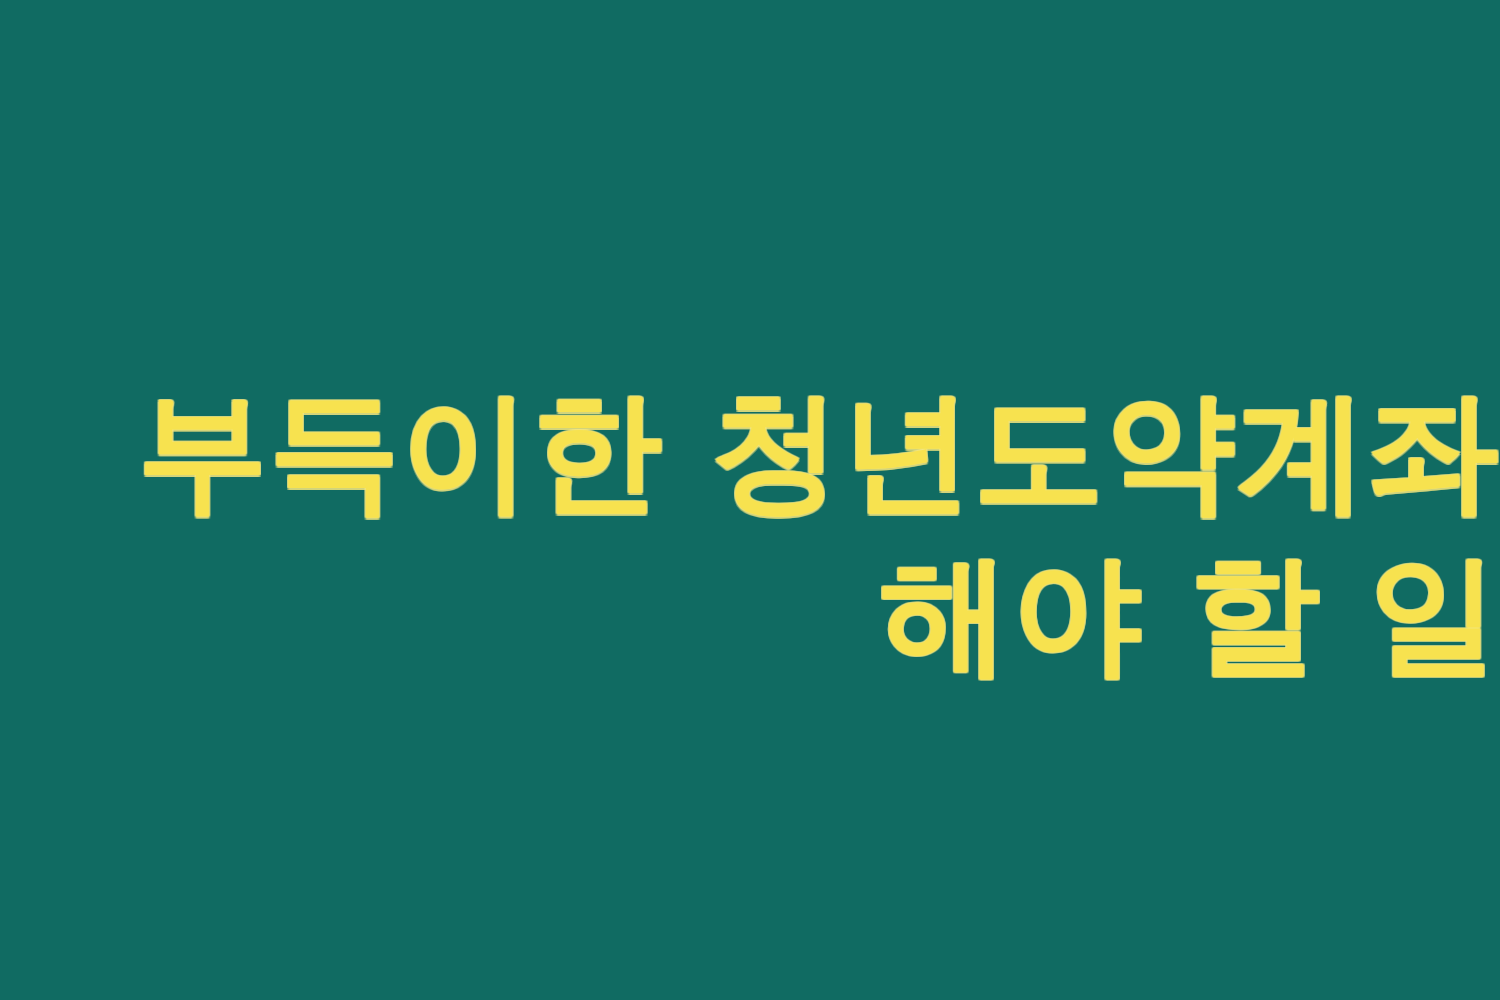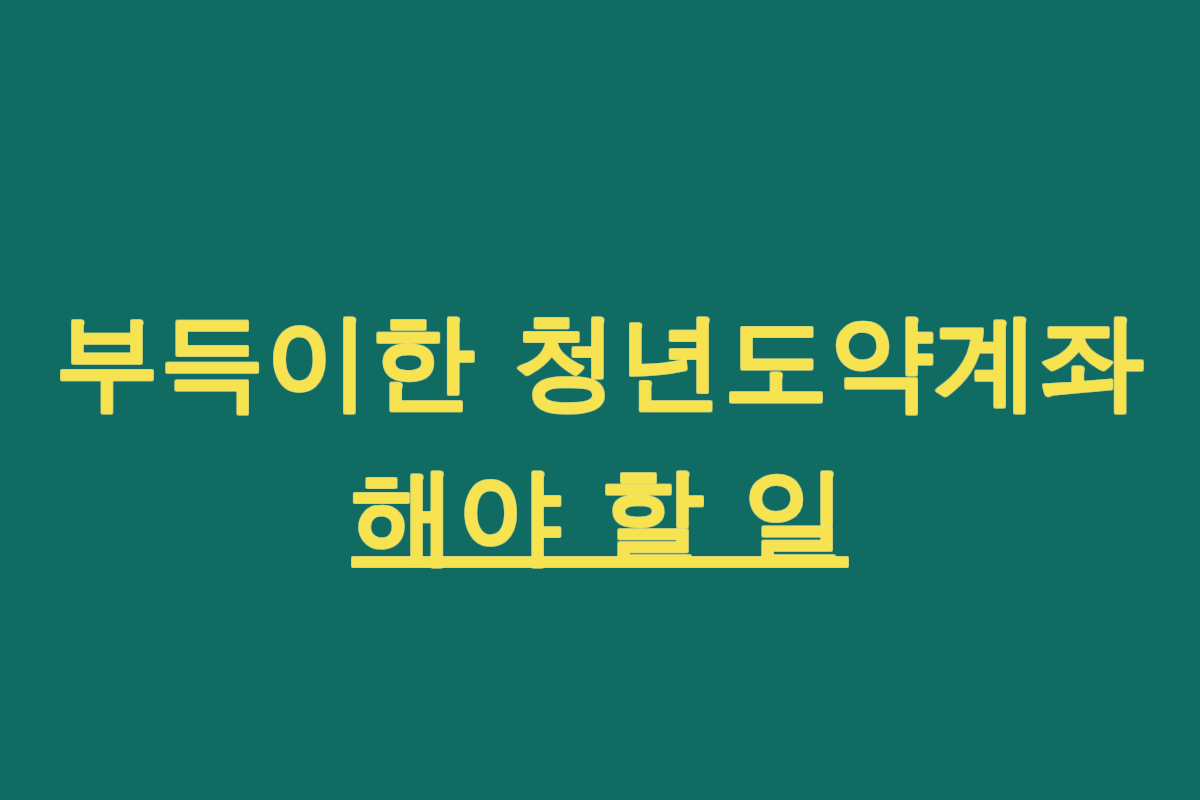--- a/index.html
+++ b/index.html
@@ -29,44 +29,43 @@
     display: flex;
     flex-direction: column;
     align-items: center;
     justify-content: center;
     width: 100%;
   }
 
   .headline-line {
     display: block;
     width: 100%;
-    text-align: center;
+    text-align: right;
     color: #F7E24F;
     font-family: "DejaVu Sans", "Liberation Sans", sans-serif;
     font-size: 104px;
     line-height: 130px;
     font-weight: 700;
     letter-spacing: 0.012em;
     white-space: nowrap;
     
     text-shadow:
        1px 0 0 rgba(250,233,128,0.55),
       -1px 0 0 rgba(250,233,128,0.55),
        0 1px 0 rgba(250,233,128,0.55),
        0 -1px 0 rgba(250,233,128,0.55),
        1px 1px 0 rgba(250,233,128,0.40),
       -1px 1px 0 rgba(250,233,128,0.40),
        1px -1px 0 rgba(250,233,128,0.40),
       -1px -1px 0 rgba(250,233,128,0.40);
-    margin-top: 24px;
   }
 
   .headline-line.line-1 { font-size: 104px; }
   .headline-line.line-2 { font-size: 104px; }
-  .headline-line.line-3 { font-size: 104px; text-decoration: underline; }
+  .headline-line.line-3 { font-size: 104px; }
 </style>
 </head>
 <body>
 
 <div id="poster" style="background: rgb(16, 107, 98);">
 
   <div id="headline">
 
     <span class="headline-line line-1" style="color: rgb(247, 226, 79);">부득이한 청년도약계좌</span>
 

